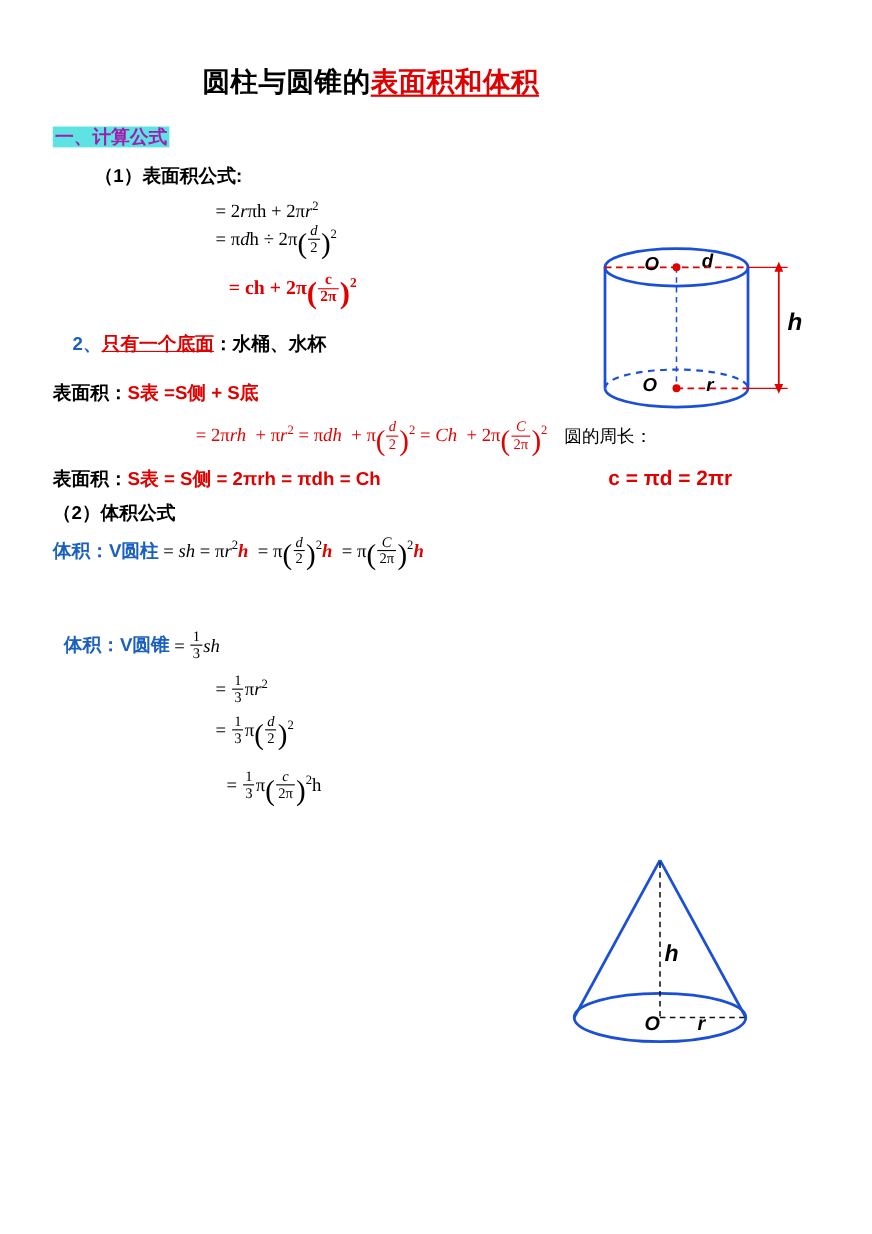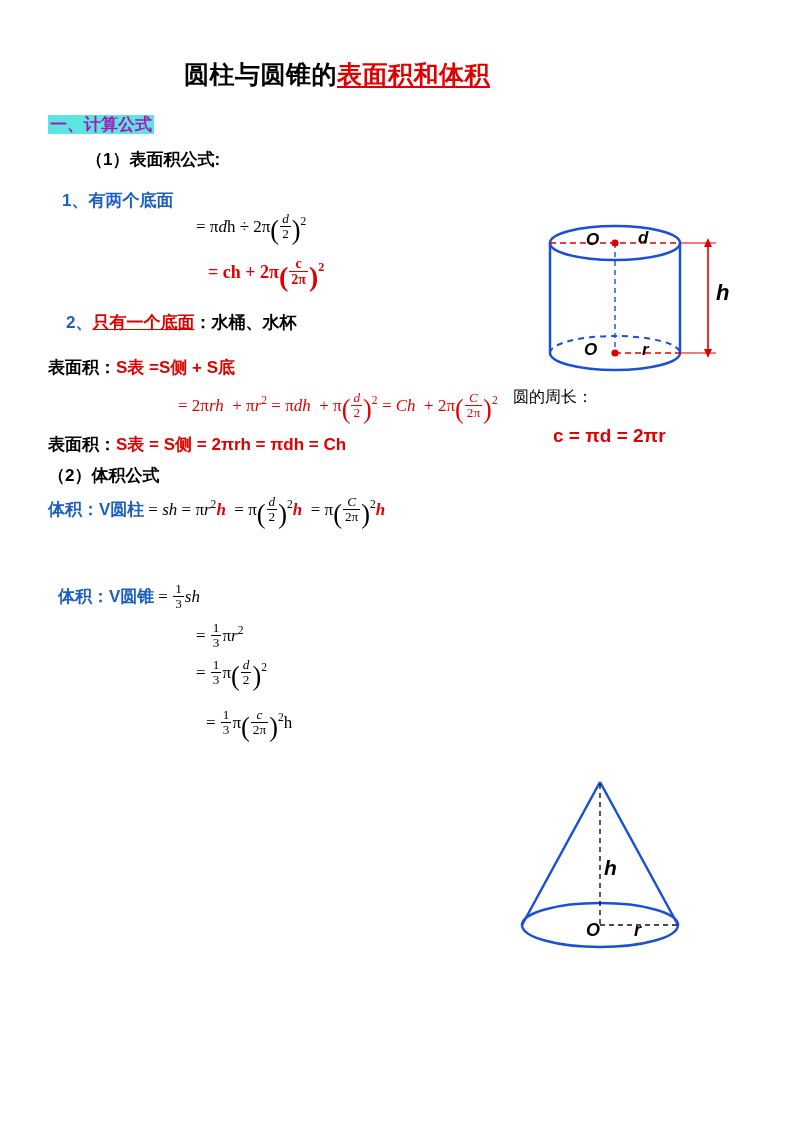--- a/index.html
+++ b/index.html
@@ -116,23 +116,25 @@
   <div class="doc-title">
     <span class="black">圆柱与圆锥的</span><span class="red-ul">表面积和体积</span>
   </div>
 
   <div class="sec-head">
     <span class="hl">一、计算公式</span>
   </div>
 
   <div class="line bold" style="margin-top:12px;margin-left:38px;">（1）表面积公式:</div>
 
-  <div class="line bold blue indent1" style="margin-top:18px;">1、有两个底面</div>
-
-
+
+
+  <div class="math" style="margin-top:10px;margin-left:148px;">
+    = 2<span class="mi">r</span>πh + 2π<span class="mi">r</span><sup class="exp">2</sup>
+  </div>
   <div class="math" style="margin-top:0;margin-left:148px;">
     = π<span class="mi">d</span>h ÷ 2π<span class="paren">(</span><span class="frac"><span class="num mi">d</span><span class="den">2</span></span><span class="paren">)</span><sup class="exp">2</sup>
   </div>
   <div class="math bold mred" style="margin-top:10px;margin-left:160px;font-size:18px;">
     = ch + 2π<span class="paren">(</span><span class="frac"><span class="num">c</span><span class="den">2π</span></span><span class="paren">)</span><sup class="exp">2</sup>
   </div>
 
   <div class="line" style="margin-top:18px;margin-left:18px;">
     <span class="bold blue">2、</span><span class="bold red" style="text-decoration:underline;">只有一个底面</span><span class="bold">：水桶、水杯</span>
   </div>

